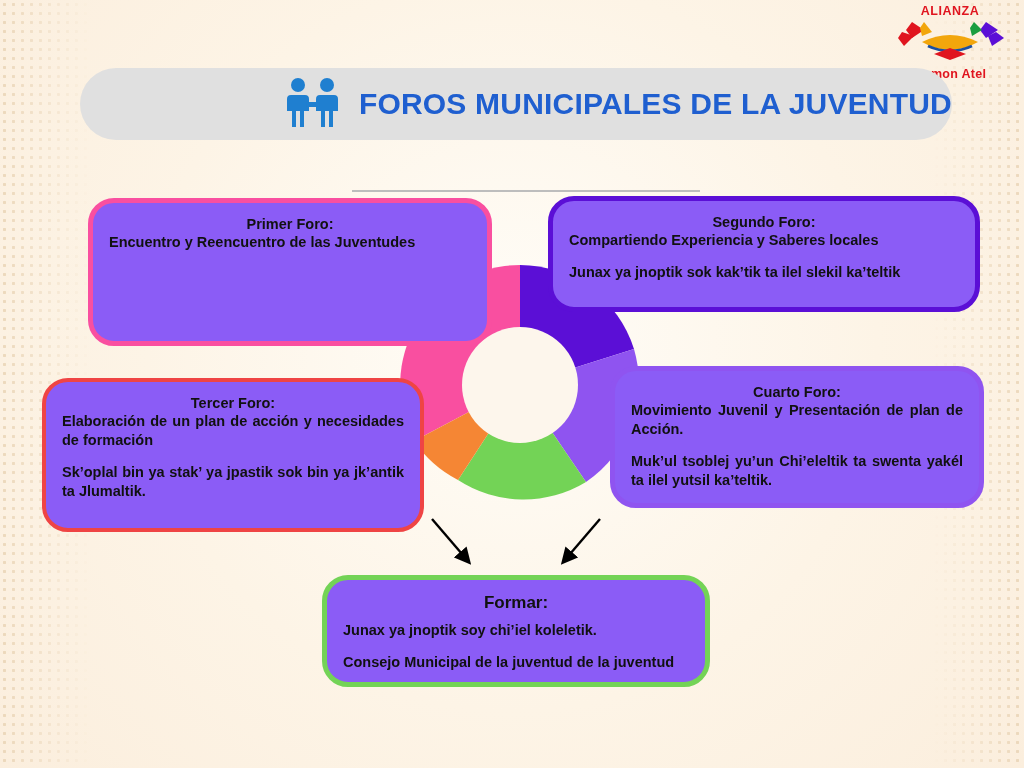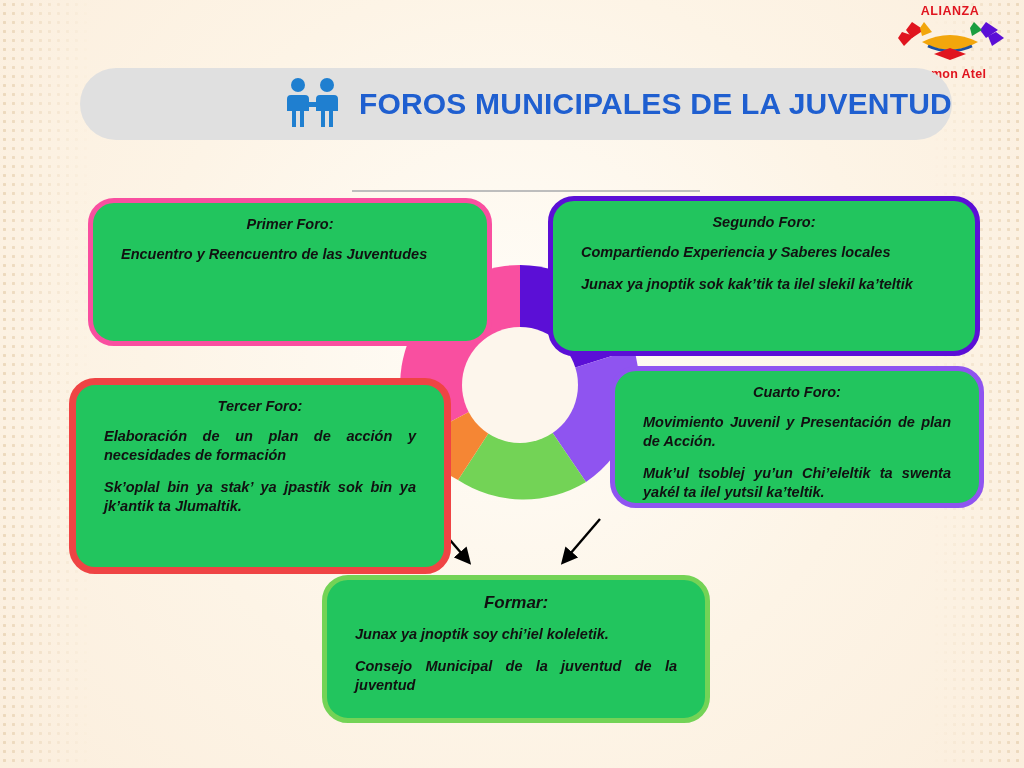--- a/index.html
+++ b/index.html
@@ -90,49 +90,48 @@
     position: absolute;
     left: 400px;
     top: 250px;
     width: 240px;
     height: 270px;
   }
 
   
   .box {
     position: absolute;
-    background: #22c55e;
+    background: #8b5cf6;
     border-radius: 26px;
     box-sizing: border-box;
     padding: 12px 16px 14px 16px;
-    font-style: italic;
   }
   .box .head {
     font-size: 14.5px;
     font-weight: bold;
     color: #111;
     text-align: center;
     line-height: 1.25;
   }
   .box p {
-    margin: 12px;
+    margin: 0;
     font-size: 14.5px;
     font-weight: bold;
     color: #111;
     line-height: 1.3;
   }
   .box p.just { text-align: justify; }
   .box p.center { text-align: left; }
   .box p + p { margin-top: 13px; }
 
   #box-primer  { left: 88px;  top: 198px; width: 404px; height: 148px; border: 5px solid #f94fa0; }
-  #box-segundo { left: 548px; top: 196px; width: 432px; height: 160px; border: 5px solid #5b0fd6; }
-  #box-tercer  { left: 69px;  top: 378px; width: 382px; height: 196px; border: 7px solid #ef4444; }
+  #box-segundo { left: 548px; top: 196px; width: 432px; height: 116px; border: 5px solid #5b0fd6; }
+  #box-tercer  { left: 42px;  top: 378px; width: 382px; height: 154px; border: 4px solid #ef4444; }
   #box-cuarto  { left: 610px; top: 366px; width: 374px; height: 142px; border: 5px solid #8f54f0; }
-  #box-formar  { left: 322px; top: 575px; width: 388px; height: 148px; border: 5px solid #73d356; }
+  #box-formar  { left: 322px; top: 575px; width: 388px; height: 112px; border: 5px solid #73d356; }
 
   #box-formar .head { font-size: 17px; margin-bottom: 8px; }
 
   
   .connector-line {
     position: absolute;
     left: 352px;
     top: 190px;
     width: 348px;
     height: 2px;

